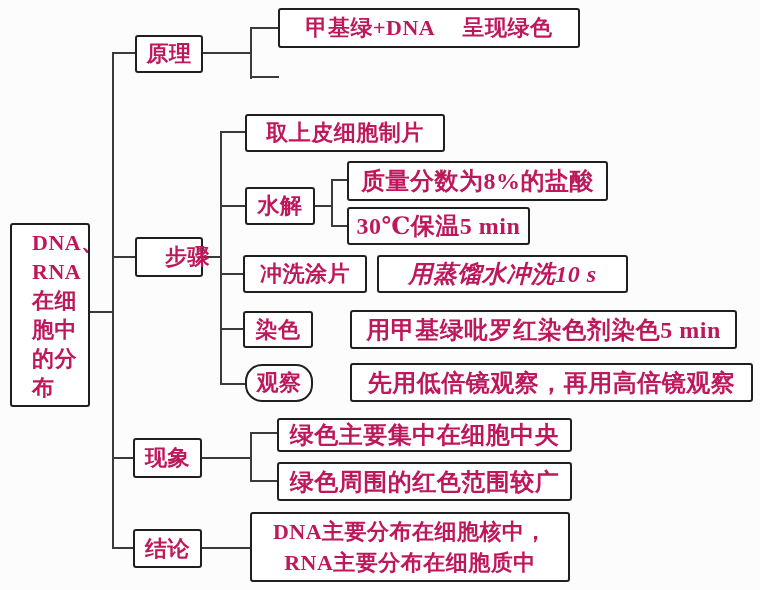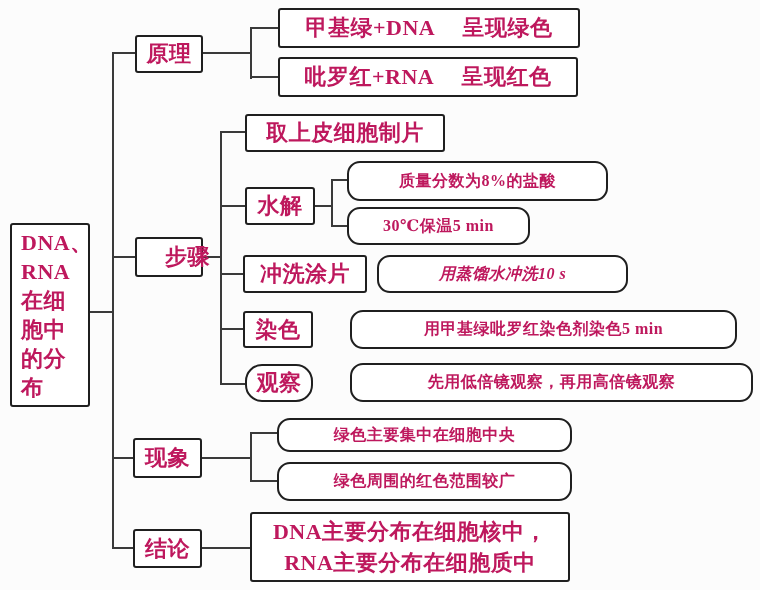--- a/index.html
+++ b/index.html
@@ -30,21 +30,21 @@
     white-space:nowrap;
   }
   .box .txt{white-space:pre-line;text-align:left;}
   .box .txt-center{white-space:pre-line;text-align:center;}
   .hline,.vline{
     position:absolute;
     background:#3a3a3a;
   }
   .hline{height:2px;}
   .vline{width:2px;}
-  .small{font-size:16px;border-radius:13px;}
+  .small{font-size:24px;}
 </style>
 </head>
 <body>
 
 <div id="canvas">
 
   <div class="vline" style="left:112px;top:52px;height:497px;"></div>
   <div class="hline" style="left:89px;top:311px;width:24px;"></div>
   <div class="hline" style="left:112px;top:52px;width:24px;"></div>
   <div class="hline" style="left:112px;top:256px;width:24px;"></div>
@@ -69,37 +69,34 @@
   <div class="hline" style="left:331px;top:179px;width:17px;"></div>
   <div class="hline" style="left:331px;top:225px;width:17px;"></div>
 
   <div class="hline" style="left:202px;top:457px;width:50px;"></div>
   <div class="vline" style="left:250px;top:432px;height:50px;"></div>
   <div class="hline" style="left:250px;top:432px;width:28px;"></div>
   <div class="hline" style="left:250px;top:480px;width:28px;"></div>
 
   <div class="hline" style="left:202px;top:547px;width:49px;"></div>
 
-  <div class="box" style="left:10px;top:223px;width:80px;height:184px;justify-content:flex-start;padding-left:9px;line-height:29px;">
+  <div class="box" style="left:10px;top:223px;width:80px;height:184px;justify-content:flex-start;padding-left:20px;line-height:29px;">
     <span class="txt">DNA、
 RNA
 在细
 胞中
 的分
 布</span>
   </div>
 
   <div class="box" style="left:135px;top:35px;width:68px;height:38px;">
     <span>原理</span>
   </div>
   <div class="box" style="left:278px;top:8px;width:302px;height:40px;">
     <span>甲基绿+DNA　 呈现绿色</span>
-  </div>
-  <div class="box" style="left:278px;top:57px;width:300px;height:40px;">
-    <span>吡罗红+RNA　 呈现红色</span>
   </div>
 
   <div class="box" style="left:135px;top:237px;width:68px;height:40px;padding-left:37px;">
     <span>步骤</span>
   </div>
   <div class="box" style="left:245px;top:114px;width:200px;height:38px;">
     <span>取上皮细胞制片</span>
   </div>
   <div class="box" style="left:245px;top:187px;width:70px;height:38px;">
     <span>水解</span>

